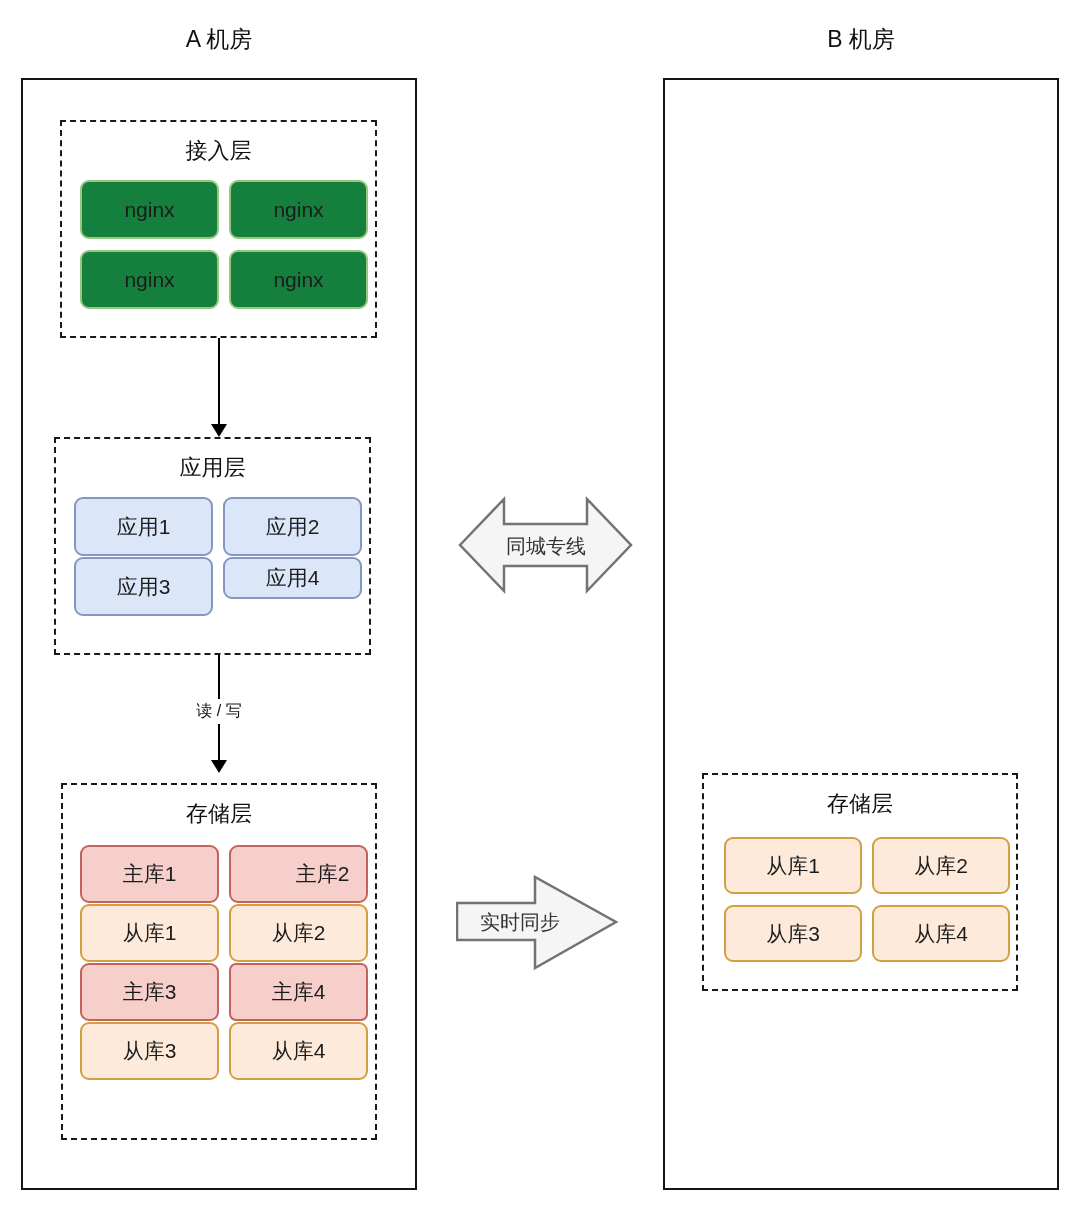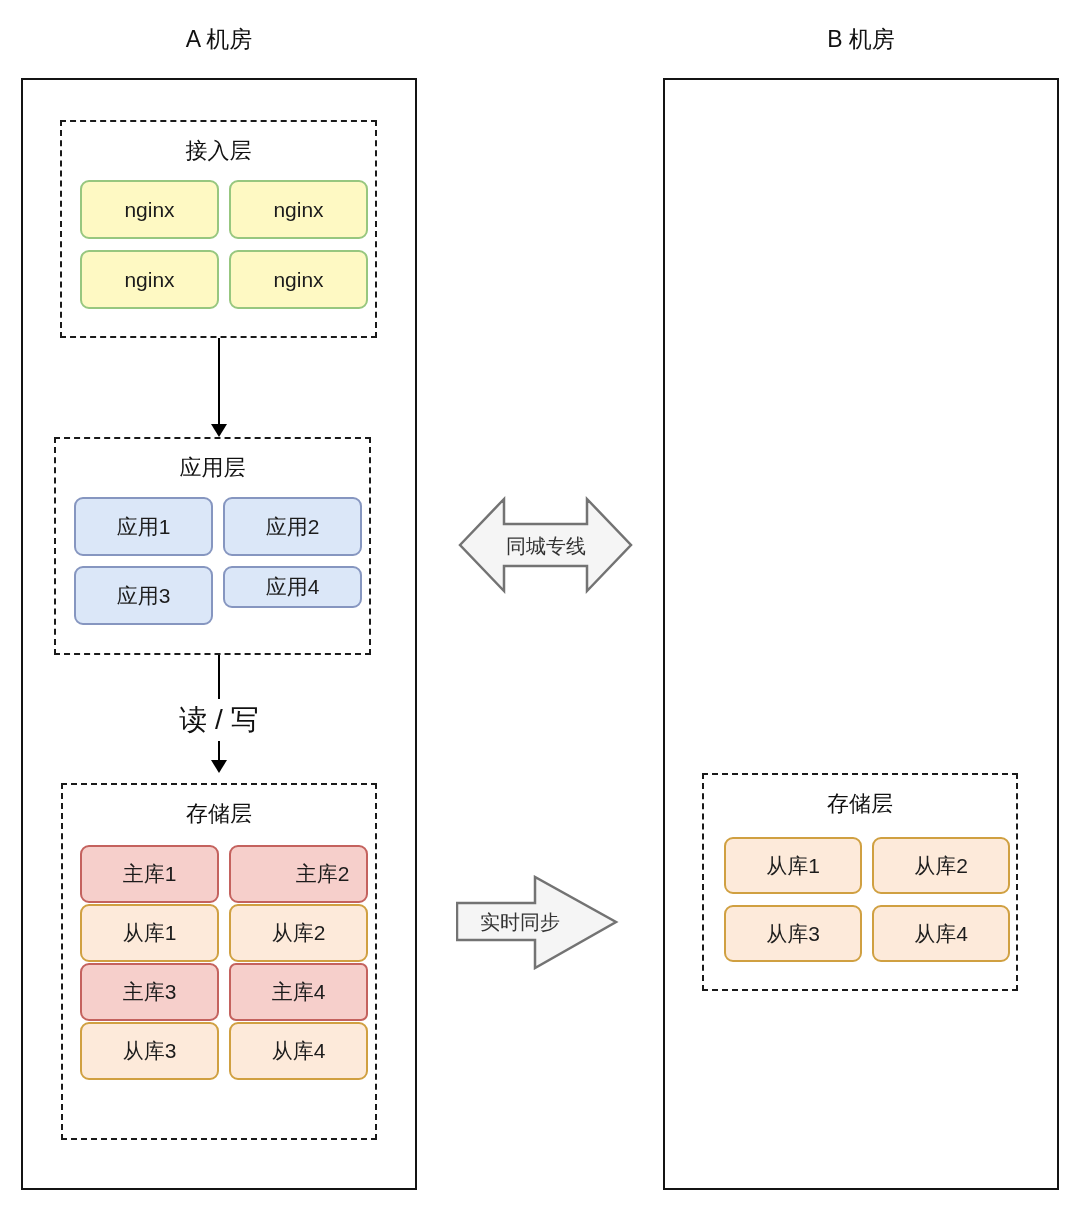--- a/index.html
+++ b/index.html
@@ -24,34 +24,34 @@
   .layer-label {
     position:absolute; top:14px; left:0; width:100%;
     text-align:center; font-size:22px; color:#111;
   }
   .node-grid { position:absolute; display:grid; }
   .node {
     border:2px solid; border-radius:9px; box-sizing:border-box;
     display:flex; align-items:center; justify-content:center;
     font-size:21px; color:#1c1c1c;
   }
-  .node-green  { background:#fef9c3; border-color:#97c77f; }
+  .node-green  { background:#15803d; border-color:#97c77f; }
   .node-blue   { background:#dbe7f8; border-color:#8696c0; }
   .node-master { background:#f6cfcb; border-color:#c4625e; }
   .node-slave  { background:#fdeada; border-color:#d0a041; }
 
   .vline { position:absolute; width:2px; background:#000; }
   .arrowhead-down {
     position:absolute; width:0; height:0;
     border-left:8px solid transparent; border-right:8px solid transparent;
     border-top:13px solid #000;
   }
   .rw-label {
     position:absolute; left:159px; top:699px; width:120px;
-    text-align:center; font-size:28px; background:#ffffff; color:#111;
+    text-align:center; font-size:16px; background:#ffffff; color:#111;
     padding:2px 0;
   }
   .big-arrow { position:absolute; }
   .big-arrow text {
     font-family:"Liberation Sans","DejaVu Sans",sans-serif;
     font-size:20px; fill:#333;
   }
 </style>
 </head>
 <body>
@@ -69,21 +69,21 @@
       <div class="node node-green" style="height:59px;">nginx</div>
       <div class="node node-green" style="height:59px;">nginx</div>
     </div>
   </div>
 
   <div class="vline" style="left:218px; top:338px; height:88px;"></div>
   <div class="arrowhead-down" style="left:211px; top:424px;"></div>
 
   <div class="dashed-box" style="left:54px; top:437px; width:317px; height:218px;">
     <div class="layer-label">应用层</div>
-    <div class="node-grid" style="left:18px; top:58px; grid-template-columns:139px 139px; gap:10px 10px;">
+    <div class="node-grid" style="left:18px; top:58px; grid-template-columns:139px 139px; gap:1px 10px;">
       <div class="node node-blue" style="height:59px;">应用1</div>
       <div class="node node-blue" style="height:59px;">应用2</div>
       <div class="node node-blue" style="height:59px;">应用3</div>
       <div class="node node-blue" style="height:42px;">应用4</div>
     </div>
   </div>
 
   <div class="vline" style="left:218px; top:655px; height:108px;"></div>
   <div class="rw-label">读 / 写</div>
   <div class="arrowhead-down" style="left:211px; top:760px;"></div>

